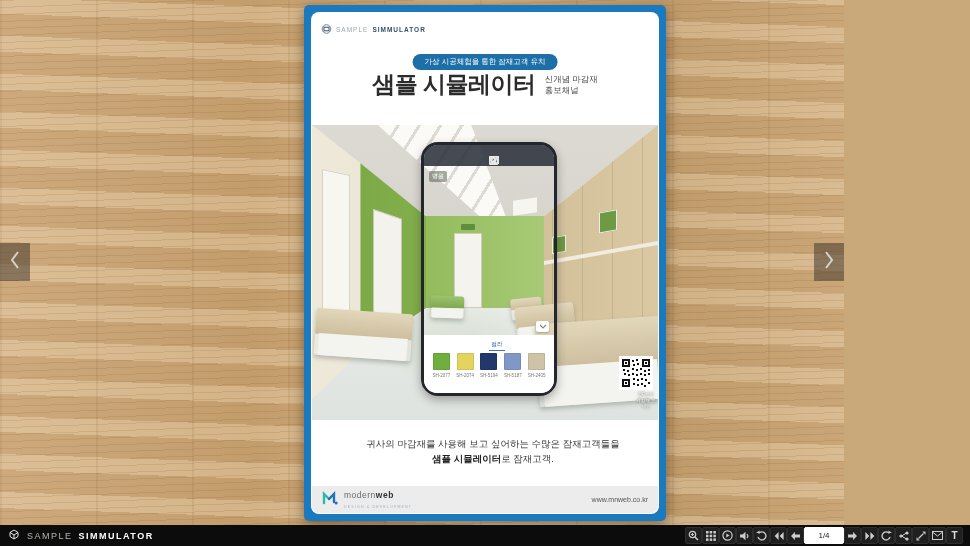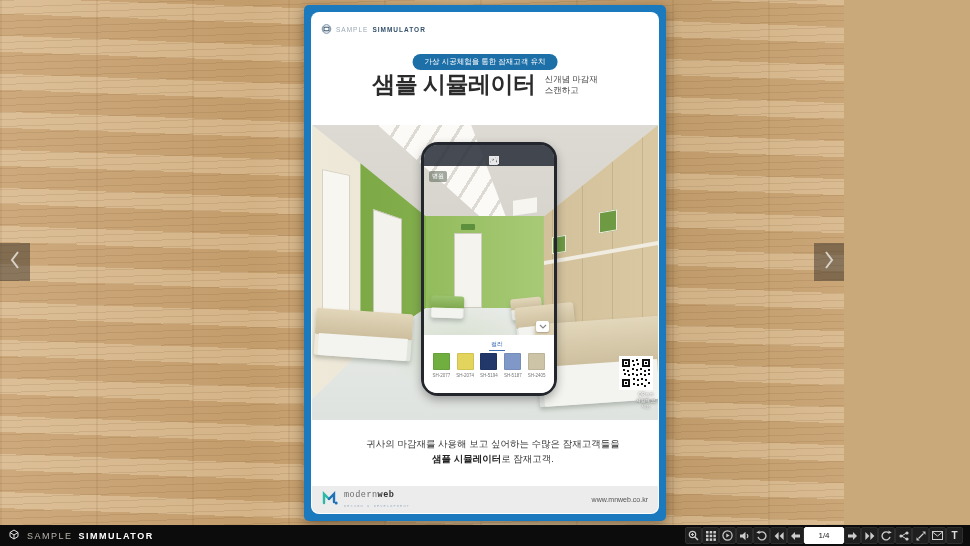--- a/index.html
+++ b/index.html
@@ -97,21 +97,21 @@
   
   .qrwrap{right:2px;top:231px;width:40px;text-align:center;}
   .qrwrap svg{position:static;display:block;margin:0 auto;}
   .qrcap{position:static;font-size:4.5px;color:#fff;line-height:6px;text-shadow:0 0 2px rgba(0,0,0,.8);margin-top:2px;}
   
   .invite{position:absolute;left:0;right:0;top:424px;text-align:center;font-size:9.5px;color:#333;line-height:15px;margin-left:16px;}
   .invite b{color:#222;}
   .footer{position:absolute;left:1px;right:1px;bottom:1px;height:27px;background:#ececec;border-radius:0 0 7px 7px;
     display:flex;align-items:center;justify-content:space-between;padding:0 10px;box-sizing:border-box;}
   .mw{display:flex;align-items:center;gap:5px;}
-  .mwtxt{line-height:8px;font-family:Liberation Mono, monospace;}
+  .mwtxt{line-height:8px;}
   .mw .m1{color:#6a6a6a;font-size:8.5px;letter-spacing:.5px;}
   .mw .m2{color:#333;font-size:8.5px;font-weight:bold;letter-spacing:.5px;}
   .mw .tag{font-size:3.5px;color:#9fb3c4;letter-spacing:1.2px;}
   .url{font-size:7px;color:#555;}
 </style>
 </head>
 <body>
 
 <div class="stage">
 
@@ -143,21 +143,21 @@
         <span class="w1">SAMPLE</span>
         <span class="w2">SIMMULATOR</span>
       </div>
 
       <div class="pill">가상 시공체험을 통한 잠재고객 유치</div>
 
       <div class="titlerow">
         <span class="title">샘플 시뮬레이터</span>
         <span class="subtitle">
           <span>신개념 마감재</span><br>
-          <span>스캔하고</span>
+          <span>홍보채널</span>
         </span>
       </div>
 
       <div class="hero">
         <div class="ceil"></div>
         <div class="lightband"></div>
         <div class="lightsml"></div>
         <div class="wallL1"></div>
         <div class="wallL2"></div>
         <div class="doorL1"></div>

